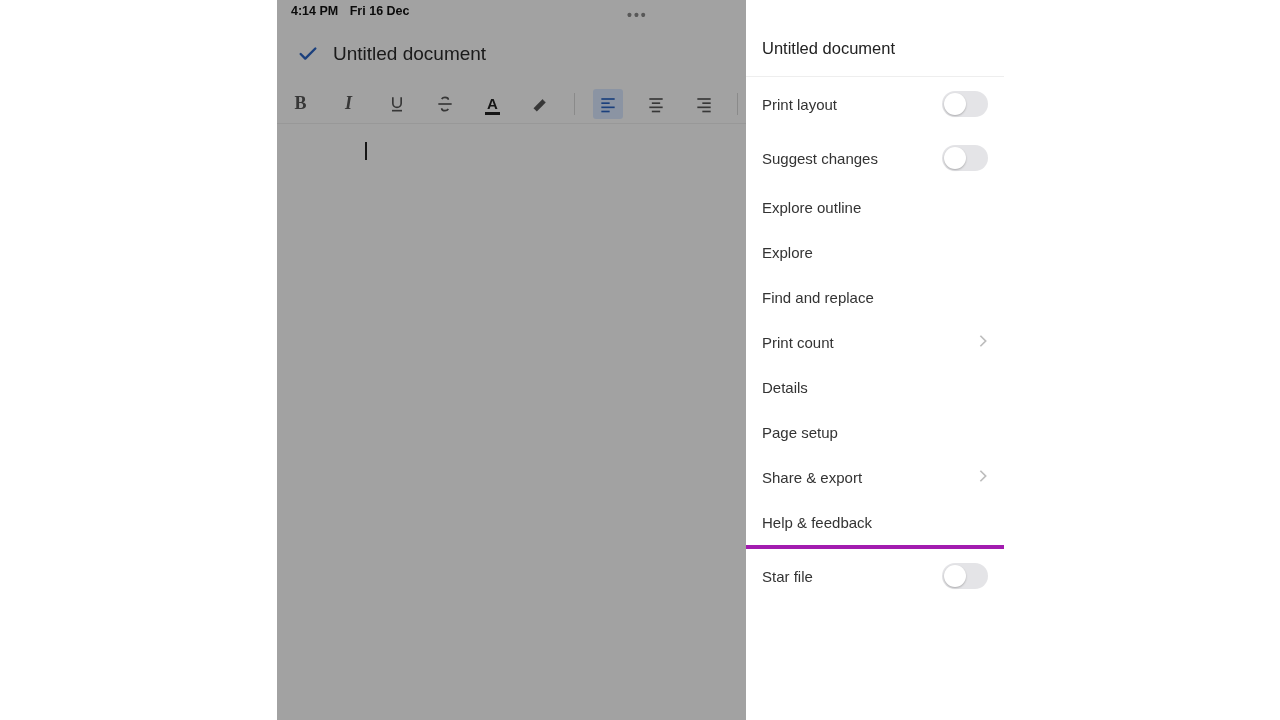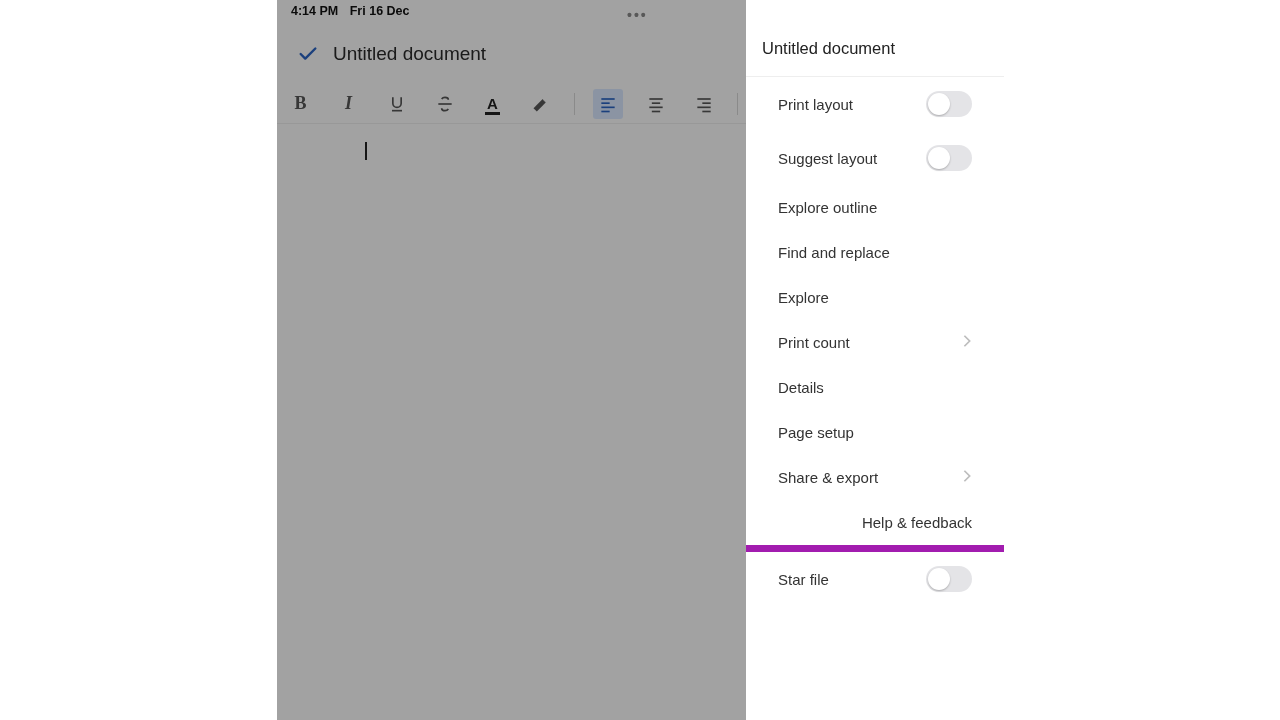--- a/index.html
+++ b/index.html
@@ -67,23 +67,23 @@
   .panel {
     position: absolute; left: 746px; top: 0; width: 258px; height: 720px; background: #fff;
   }
   .panel-title {
     padding: 13px 16px 18px 16px; font-size: 16.5px; color: #222;
     border-bottom: 1px solid #eee; margin-top: 26px;
   }
   .menu { list-style:none; }
   .menu li {
     display:flex; align-items:center; justify-content:space-between;
-    padding: 14px 32px; font-size: 15px; color:#333;
-  }
-  .menu li.sep-below { border-bottom: 7px solid #a21caf; justify-content: flex-end; }
+    padding: 14px 16px; font-size: 15px; color:#333;
+  }
+  .menu li.sep-below { border-bottom: 4px solid #a21caf; }
   .chev { color:#bdbdbd; }
 
   
   .toggle {
     position: relative; width: 46px; height: 26px; border-radius: 99px;
     background: #e4e4e7;
   }
   .toggle .knob {
     position: absolute; top: 2px; left: 2px; width: 22px; height: 22px;
     background: #fff; border-radius: 50%; box-shadow: 0 1px 2px rgba(0,0,0,0.25);
@@ -194,33 +194,33 @@
 <div class="panel">
   <div class="panel-title">Untitled document</div>
   <ul class="menu" id="menu">
         <li>
           <span>Print layout</span>
           <div class="toggle">
             <div class="knob"></div>
           </div>
         </li>
         <li>
-          <span>Suggest layout</span>
+          <span>Suggest changes</span>
           <div class="toggle">
             <div class="knob"></div>
           </div>
         </li>
         <li>
           <span>Explore outline</span>
         </li>
         <li>
+          <span>Explore</span>
+        </li>
+        <li>
           <span>Find and replace</span>
-        </li>
-        <li>
-          <span>Explore</span>
         </li>
         <li>
           <span>Print count</span>
           <span class="chev"><svg width="10" height="14" viewBox="0 0 10 16" fill="none" stroke="currentColor" stroke-width="2">
               <polyline points="2 2 8 8 2 14"></polyline>
             </svg></span>
         </li>
         <li>
           <span>Details</span>
         </li>

